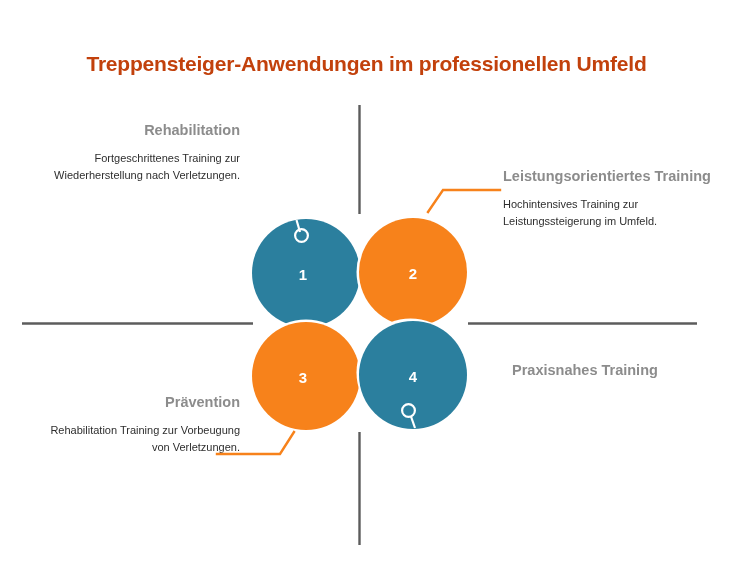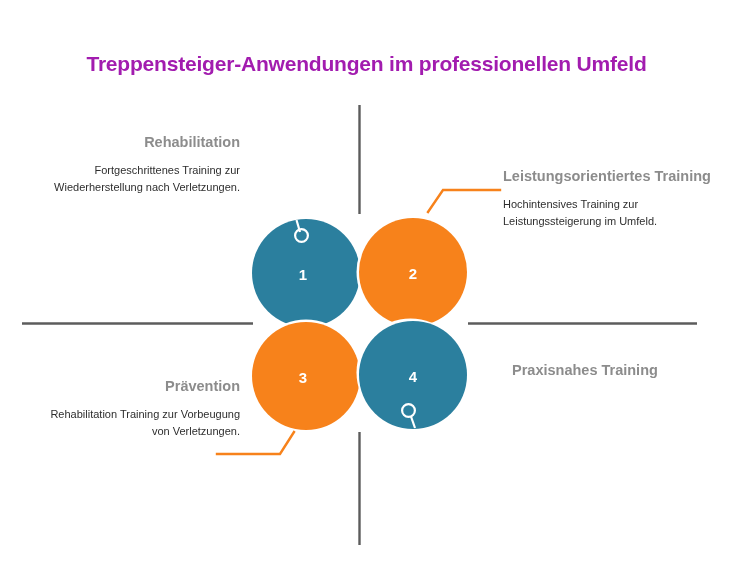--- a/index.html
+++ b/index.html
@@ -22,21 +22,21 @@
 
   
   .title {
     position: absolute;
     left: 0;
     top: 52px;
     width: 733px;
     text-align: center;
     font-size: 21px;
     font-weight: bold;
-    color: #a21caf;
+    color: #c2410c;
     letter-spacing: -0.2px;
     white-space: nowrap;
   }
 
   
   #lines {
     position: absolute;
     left: 0;
     top: 0;
     width: 733px;
@@ -55,26 +55,26 @@
     line-height: 1.42;
     margin-bottom: 9px;
   }
   .block .body {
     font-size: 11px;
     font-weight: normal;
     color: #2e2e2e;
     line-height: 1.55;
   }
 
-  .block.right-align { text-align: right; margin-top: 12px; }
+  .block.right-align { text-align: right; }
   .block.left-align  { text-align: left; }
 
   #block-rehab      { left: 28px;  top: 120px; width: 212px; }
   #block-leistung   { left: 503px; top: 118px; width: 210px; margin-top: 48px; }
-  #block-praevention{ left: 30px;  top: 364px; width: 210px; }
+  #block-praevention{ left: 30px;  top: 392px; width: 210px; }
   #block-praxis     { left: 512px; top: 360px; width: 206px; }
 
   
   #cluster {
     position: absolute;
     left: 245px;
     top: 205px;
     width: 240px;
     height: 235px;
   }

